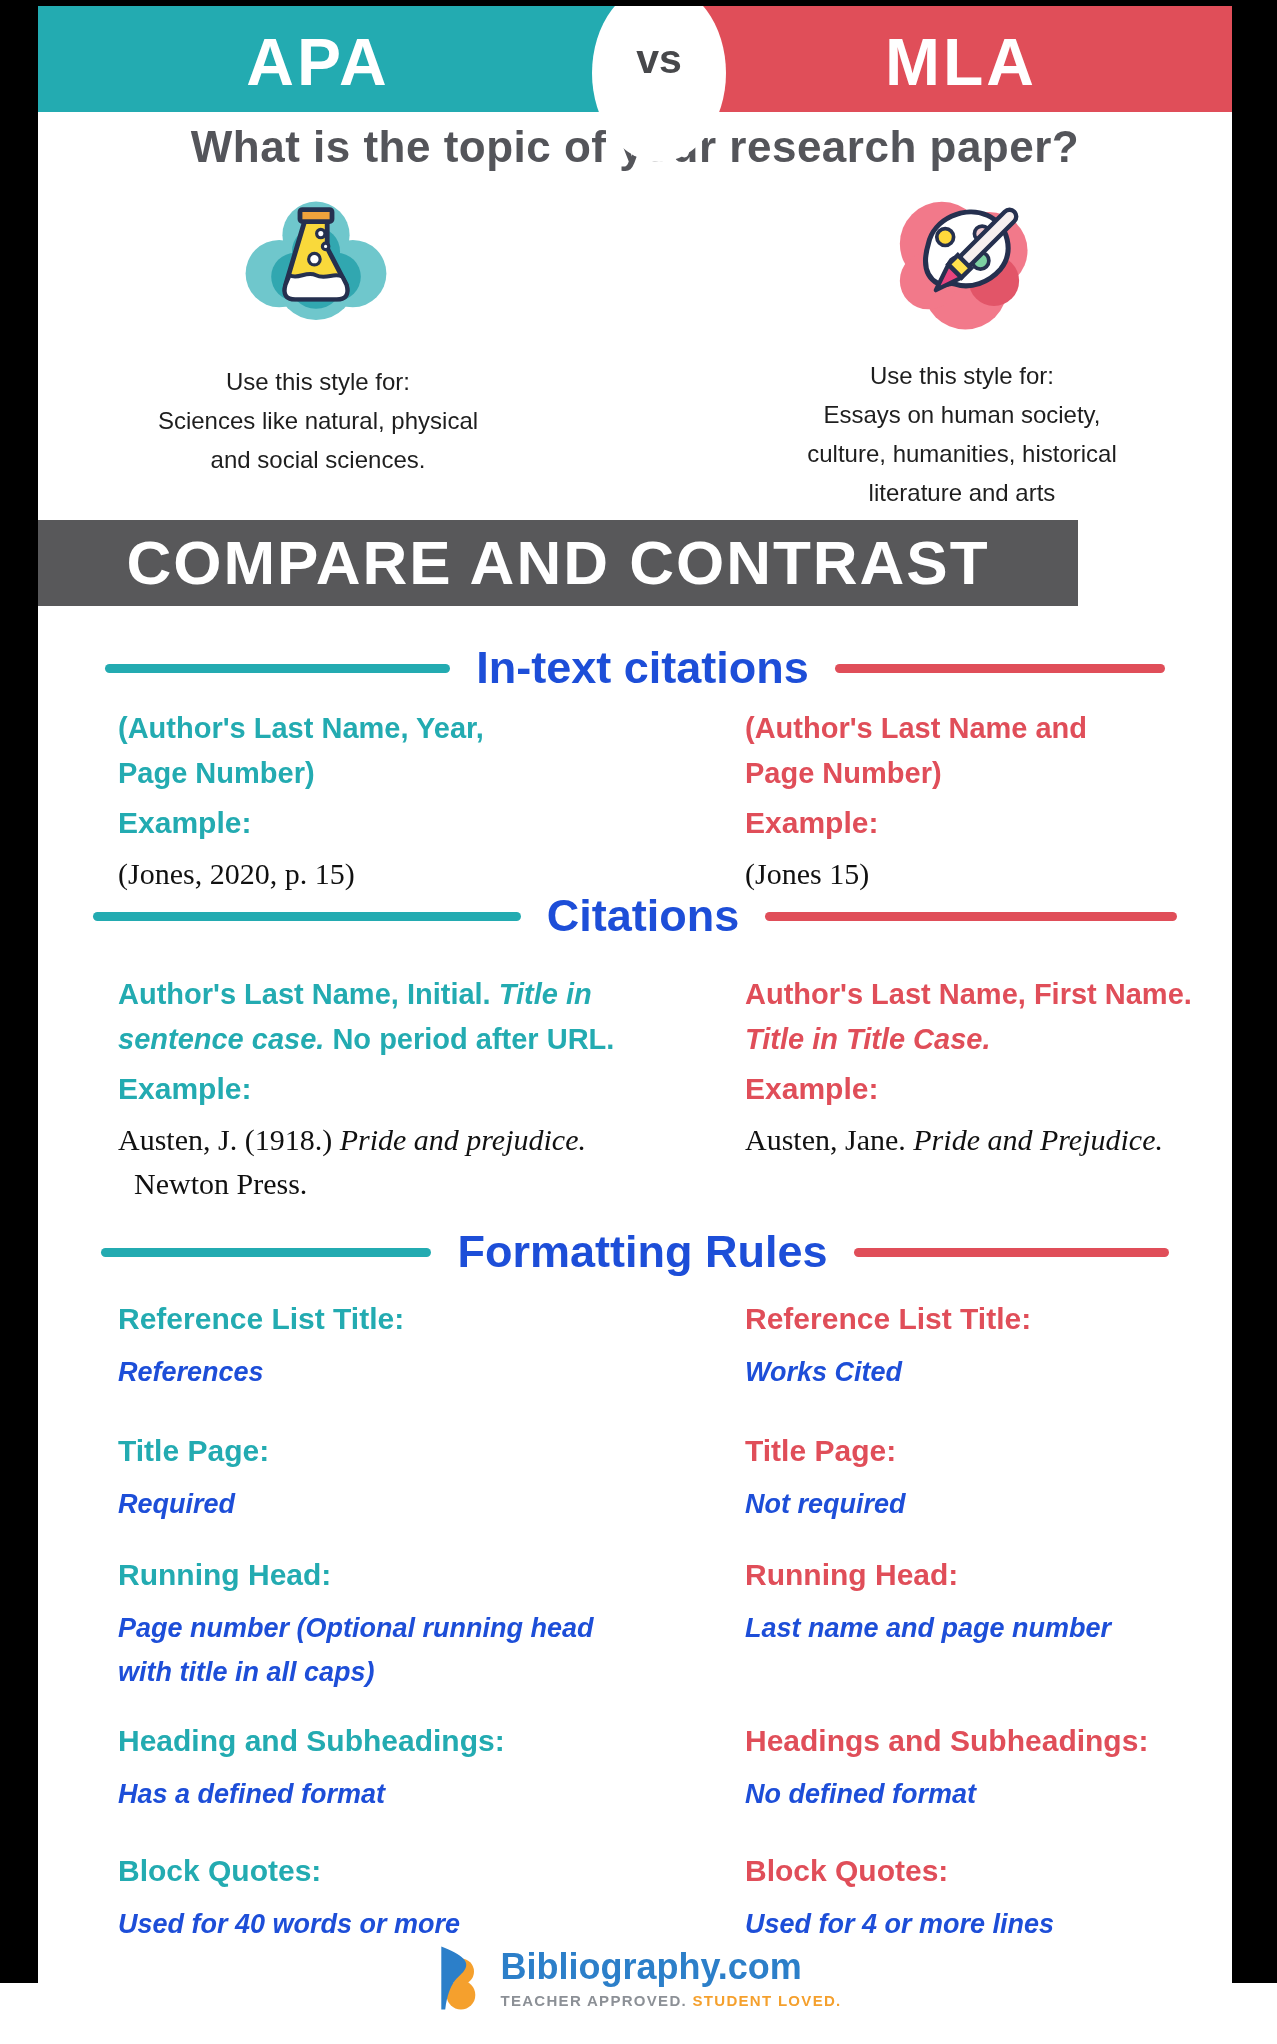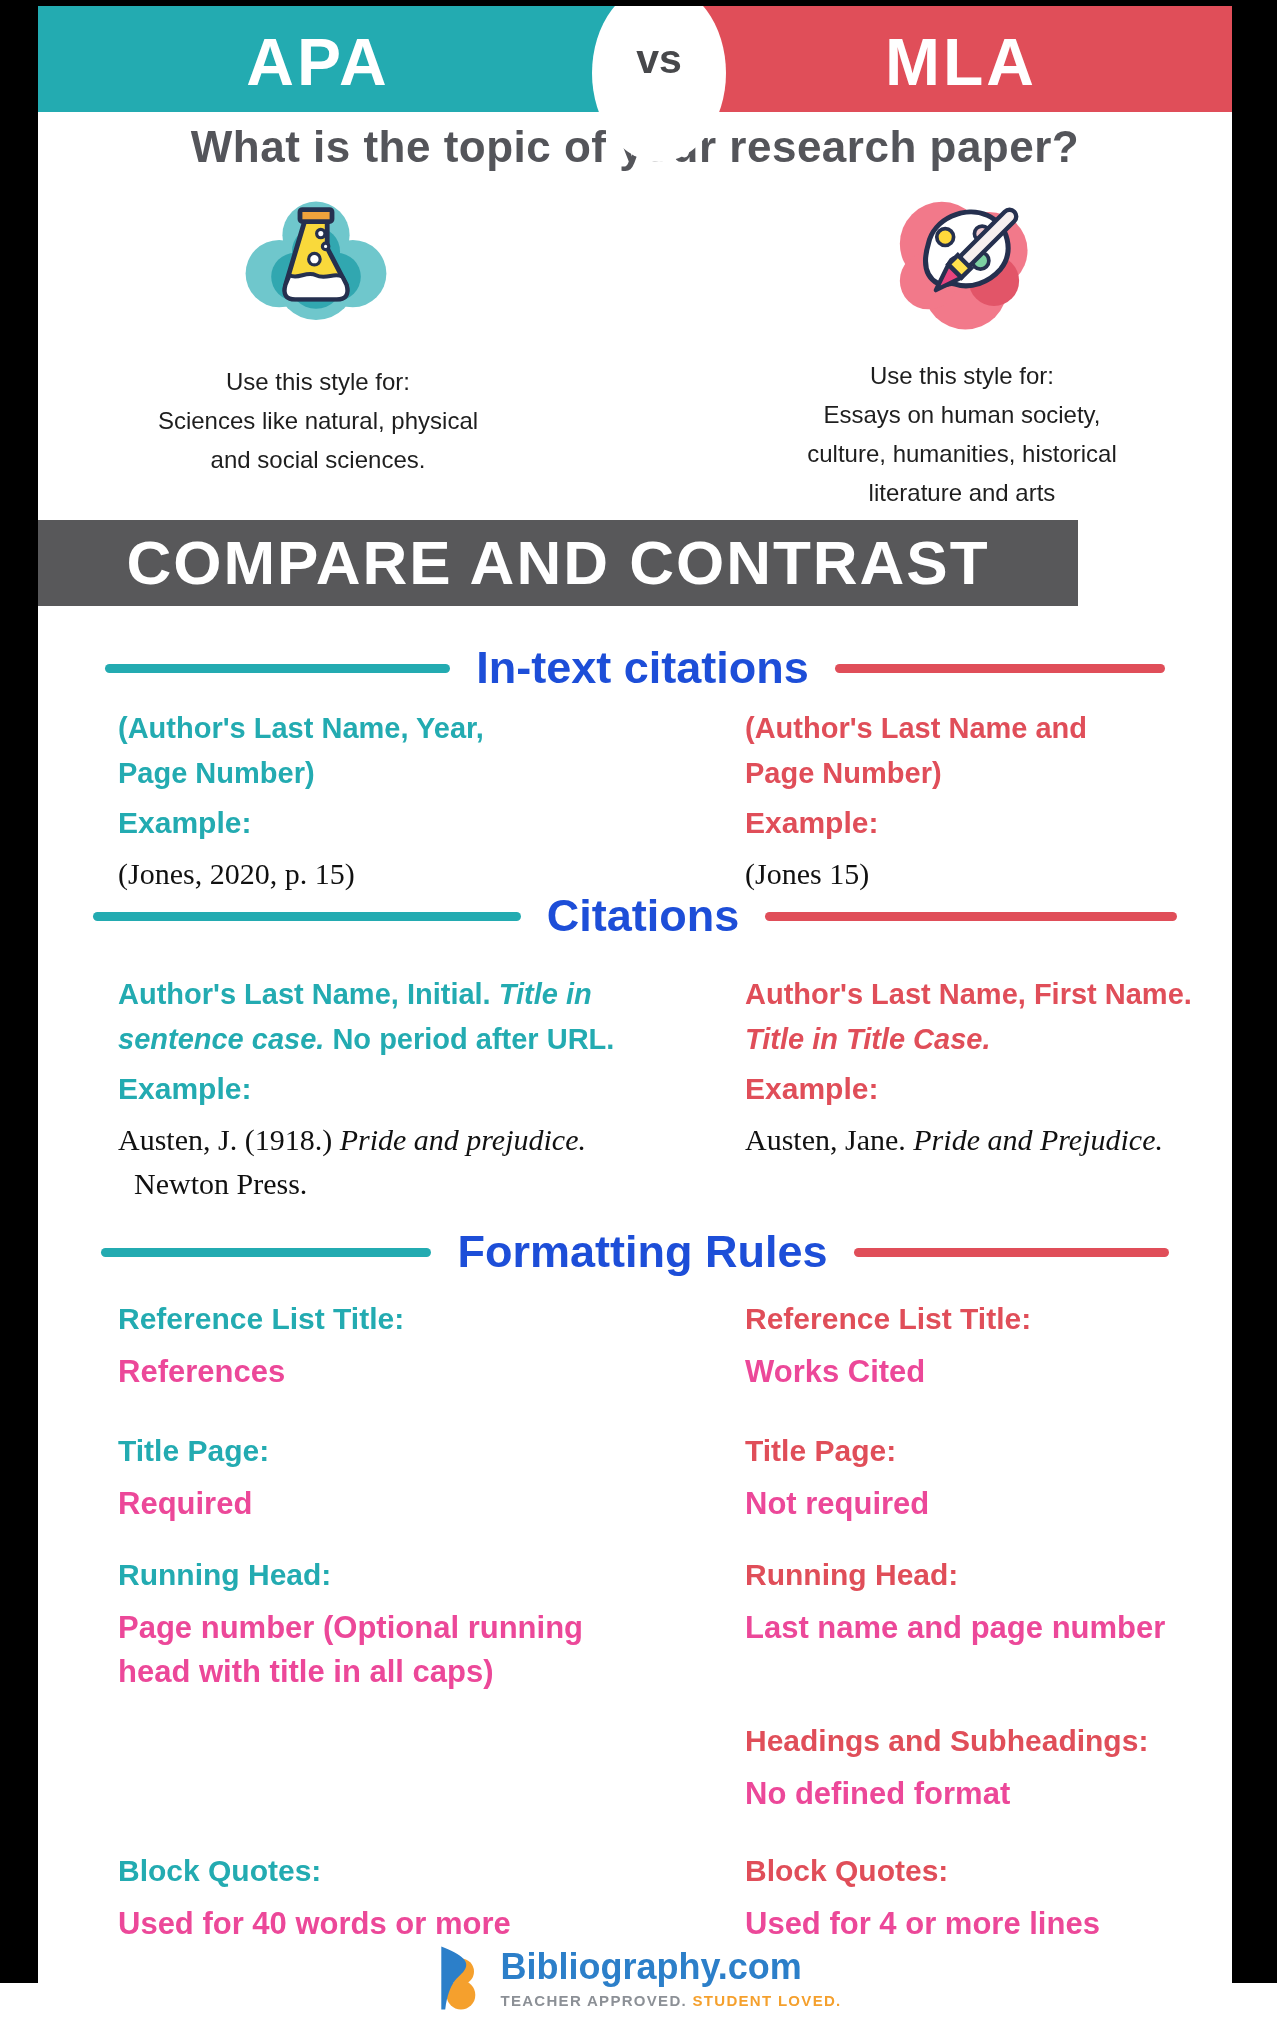--- a/index.html
+++ b/index.html
@@ -50,21 +50,21 @@
   .ex-label{font-size:30px;font-weight:700;margin-top:10px;}
   .ex{font-family:"Liberation Serif",serif;font-size:30px;line-height:44px;color:#111;margin-top:12px;}
   .ex .indent{padding-left:16px;}
   .col-intext-apa{left:118px;top:706px;width:520px;}
   .col-intext-mla{left:745px;top:706px;width:480px;}
   .col-cit-apa{left:118px;top:972px;width:600px;}
   .col-cit-mla{left:745px;top:972px;width:480px;}
 
   .fr-cell{position:absolute;}
   .fr-label{font-size:30px;font-weight:700;line-height:46px;}
-  .fr-value{font-size:31px;font-weight:700;color:#ec4899;line-height:44px;margin-top:8px;}
+  .fr-value{font-size:27px;font-weight:700;color:#1d4ed8;line-height:44px;margin-top:8px;font-style:italic;}
   .fr-apa{left:118px;width:520px;}
   .fr-mla{left:745px;width:478px;}
   .r1{top:1296px;} .r2{top:1428px;} .r3{top:1552px;} .r4{top:1718px;} .r5{top:1848px;}
 
   .footer{position:absolute;left:38px;right:45px;top:1944px;display:flex;justify-content:center;align-items:center;gap:14px;}
   .brand{font-size:36px;font-weight:700;color:#2C7FC9;line-height:40px;}
   .tagline{font-size:15px;font-weight:700;letter-spacing:1.3px;margin-top:5px;}
   .tag-gray{color:#8C9096;}
   .tag-orange{color:#F5A02D;}
 </style>
@@ -212,20 +212,24 @@
 
   <div class="fr-cell fr-apa r3">
     <div class="fr-label teal-txt">Running Head:</div>
     <div class="fr-value" style="width:500px">Page number (Optional running head with title in all caps)</div>
   </div>
   <div class="fr-cell fr-mla r3">
     <div class="fr-label red-txt">Running Head:</div>
     <div class="fr-value">Last name and page number</div>
   </div>
 
+  <div class="fr-cell fr-apa r4">
+    <div class="fr-label teal-txt">Heading and Subheadings:</div>
+    <div class="fr-value">Has a defined format</div>
+  </div>
   <div class="fr-cell fr-mla r4">
     <div class="fr-label red-txt">Headings and Subheadings:</div>
     <div class="fr-value">No defined format</div>
   </div>
 
   <div class="fr-cell fr-apa r5">
     <div class="fr-label teal-txt">Block Quotes:</div>
     <div class="fr-value">Used for 40 words or more</div>
   </div>
   <div class="fr-cell fr-mla r5">

